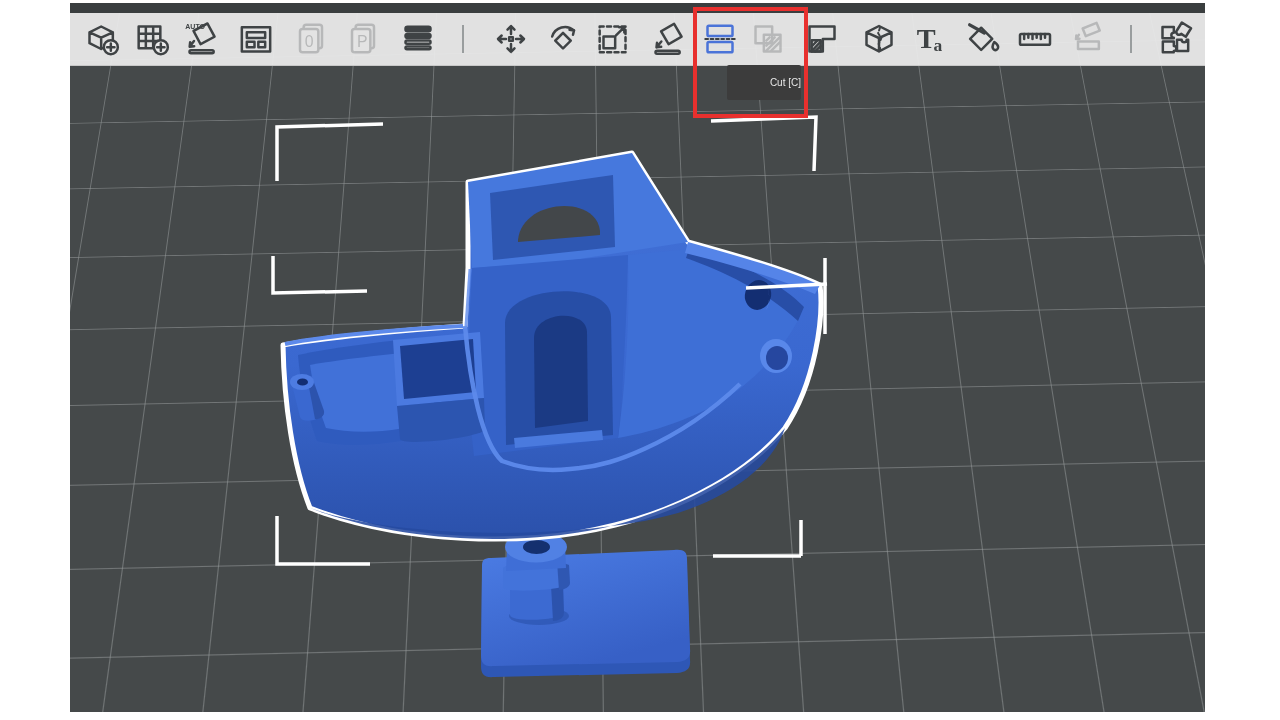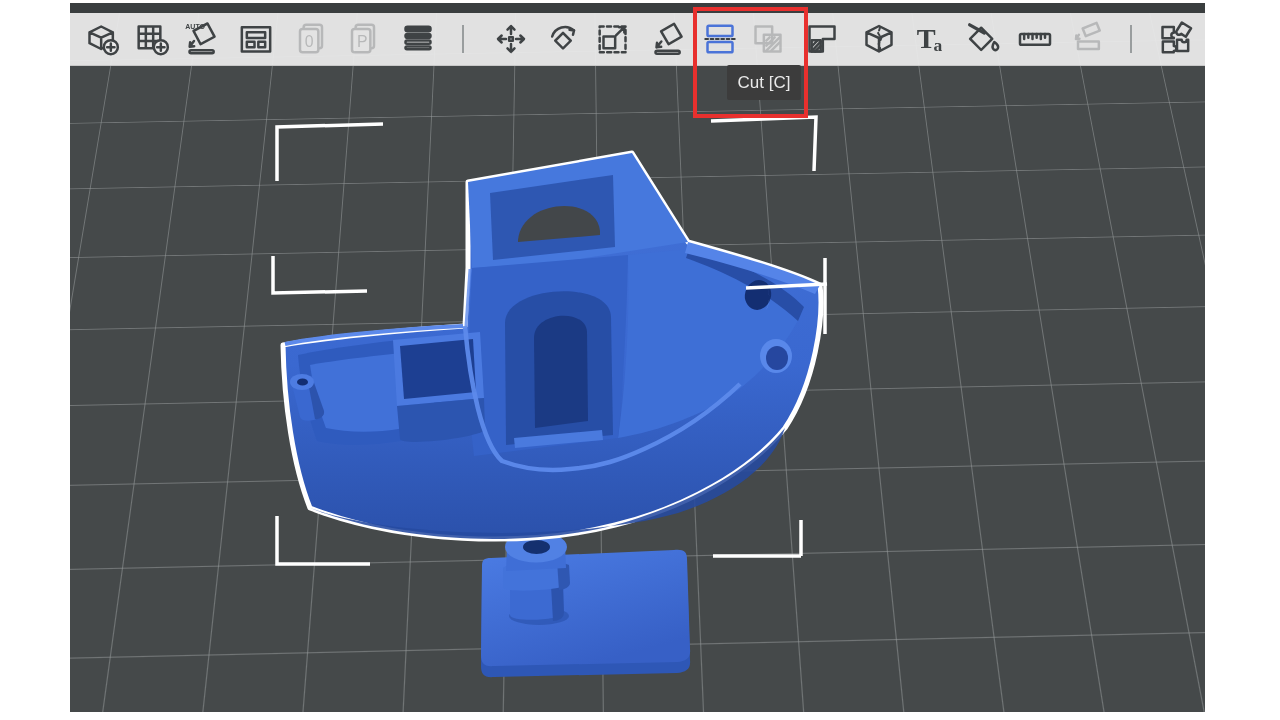--- a/index.html
+++ b/index.html
@@ -16,21 +16,21 @@
   .toolbar{position:absolute;left:0;top:10px;width:100%;height:52px;background:rgba(235,235,235,0.94);
     border-bottom:1px solid #c8c8c8;z-index:4;}
   .tb-btn{position:absolute;top:3px;width:46px;height:46px;display:flex;align-items:center;justify-content:center;}
   .tb-btn svg{width:40px;height:40px;}
   .tb-btn.disabled{opacity:.25;}
   .tb-sep{position:absolute;top:12px;width:2px;height:28px;background:#999d9e;}
   .ic{stroke:#3f4345;fill:none;stroke-width:1.5;stroke-linejoin:round;stroke-linecap:round;}
   .ic text{stroke:none;fill:#3f4345;}
   .red-box{position:absolute;left:623px;top:4px;width:107px;height:103px;border:4px solid #e8302e;z-index:6;pointer-events:none;}
   .tooltip{position:absolute;left:657px;top:62px;width:74px;height:35px;background:#3c3c3c;border-radius:2px;
-    color:#e9e9e9;font-size:17px;display:flex;align-items:center;justify-content:center;z-index:5;}
+    color:#e9e9e9;font-size:10px;display:flex;align-items:center;justify-content:flex-end;z-index:5;}
 </style>
 </head>
 <body>
 
 <div class="app">
   <div class="viewport">
     <div class="grid"></div>
 
     <svg class="scene" width="1135" height="699" viewBox="0 0 1135 699">
       <defs>

